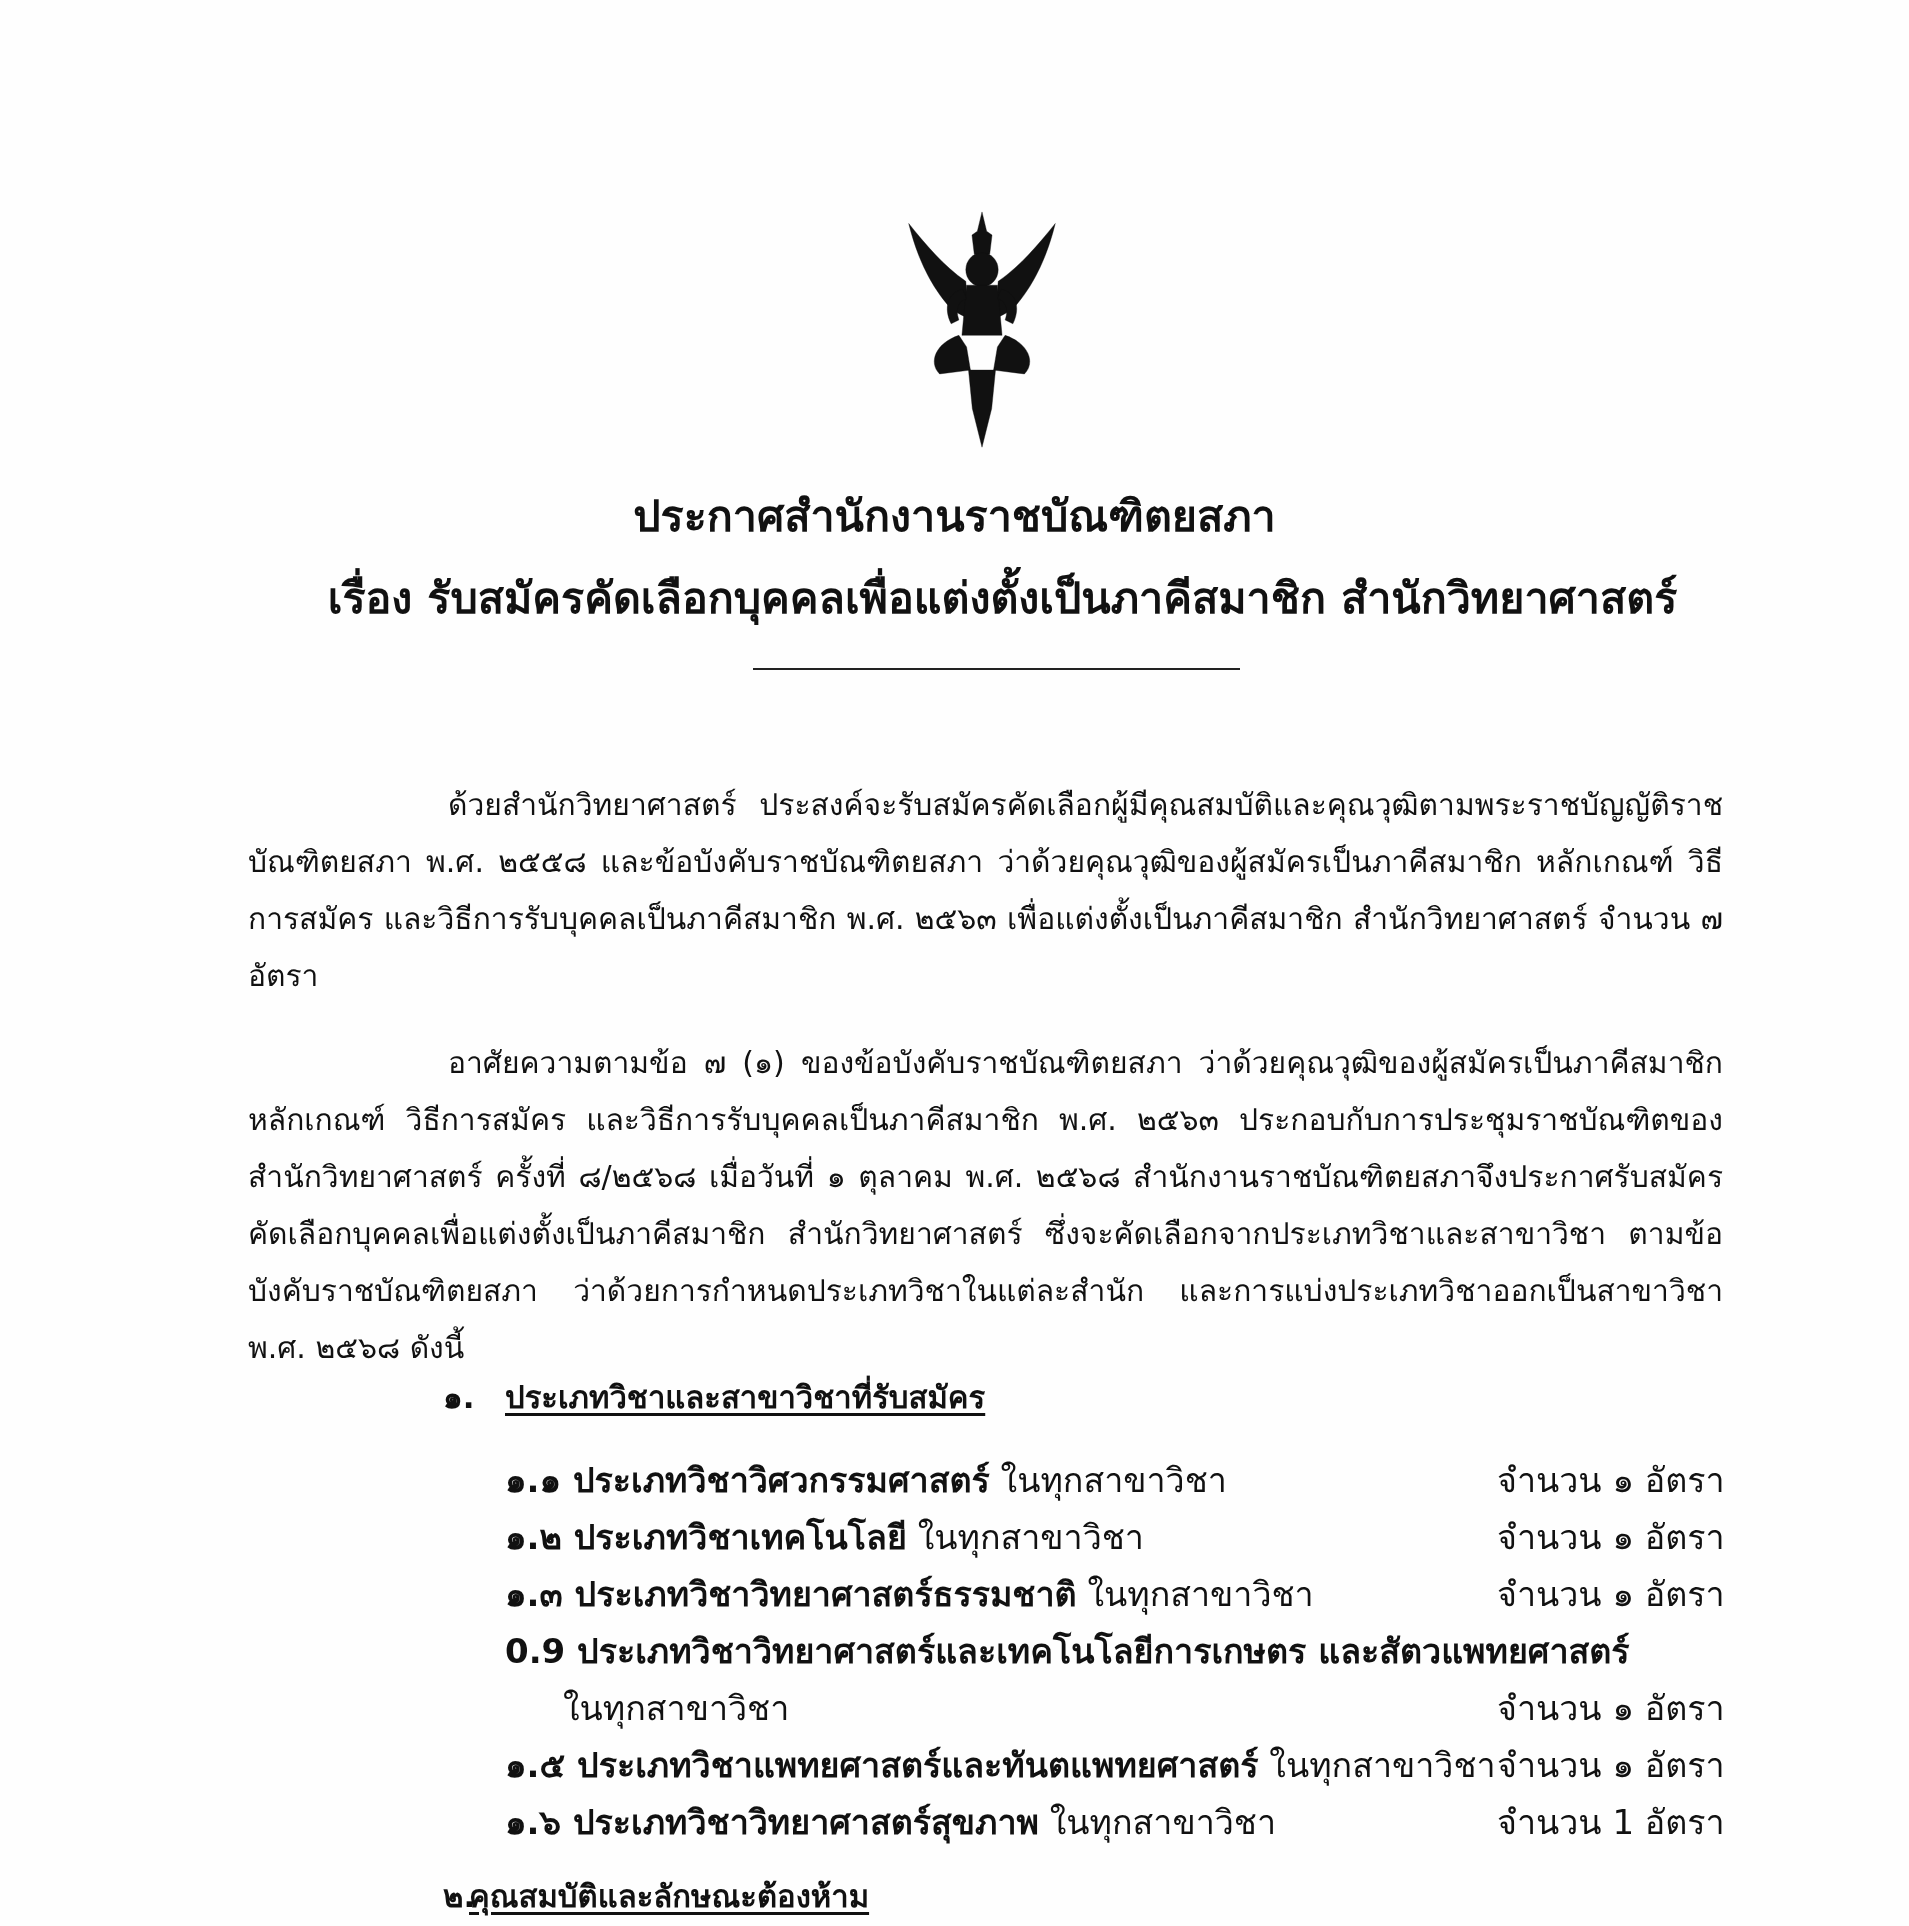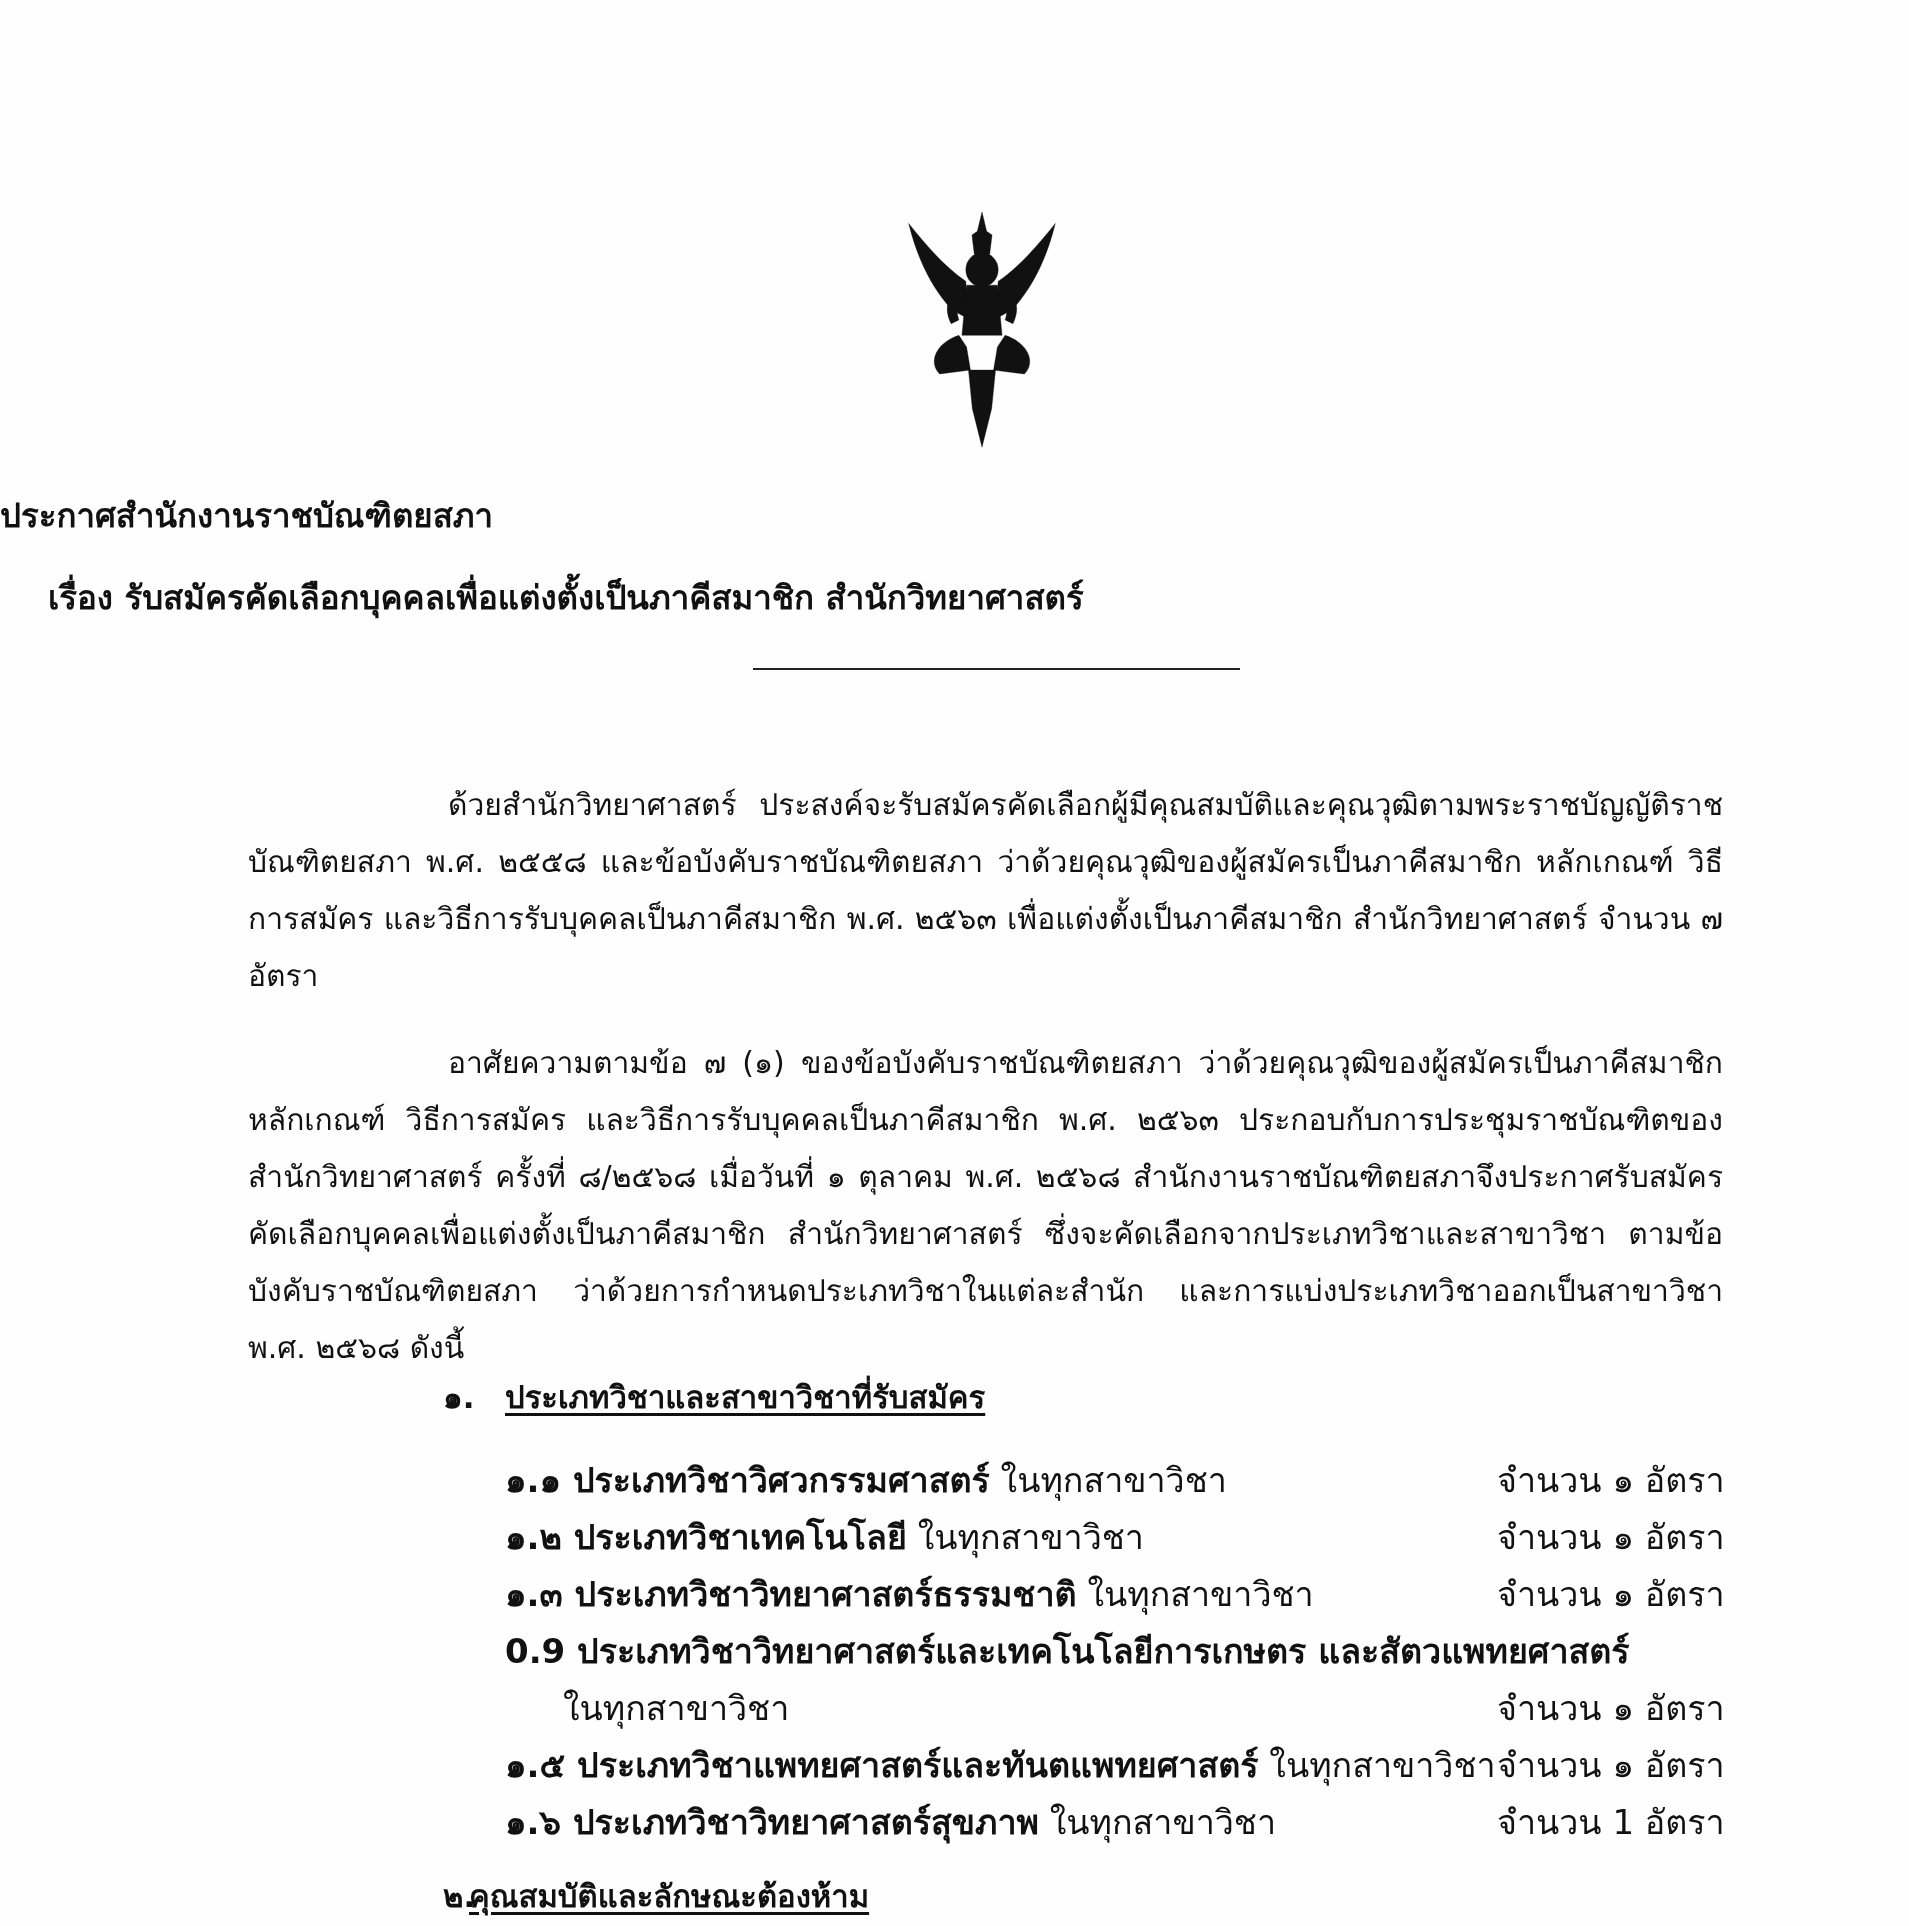--- a/index.html
+++ b/index.html
@@ -4,22 +4,22 @@
   <style>
     html, body { margin: 0; padding: 0; background: #ffffff; }
     body {
       width: 1909px; height: 2702px; position: relative; overflow: hidden;
       font-family: "DejaVu Sans", "Liberation Sans", sans-serif;
       color: #111111;
     }
     .page { position: absolute; left: 0; top: 0; width: 1909px; height: 2702px; background: #fefefe; }
     .emblem { position: absolute; left: 901px; top: 208px; width: 162px; height: 247px; }
     .title {
-      position: absolute; left: 0; width: 1909px; 
-      font-weight: bold; font-size: 33px; line-height: 54px;
+      position: absolute; left: 0; width: 1909px; text-align: center;
+      font-weight: bold; font-size: 43px; line-height: 54px;
     }
     .t1 { top: 489px; }
     .t2 { top: 571px; padding-left: 48px; }
     .title-rule { position: absolute; left: 753px; top: 668px; width: 487px; height: 1.9px; background: #222; }
     .para {
       position: absolute; left: 248px; width: 1475px;
       font-size: 30px; line-height: 57px; text-align: justify;
       text-indent: 200px;
     }
     .p1 { top: 746px; }

